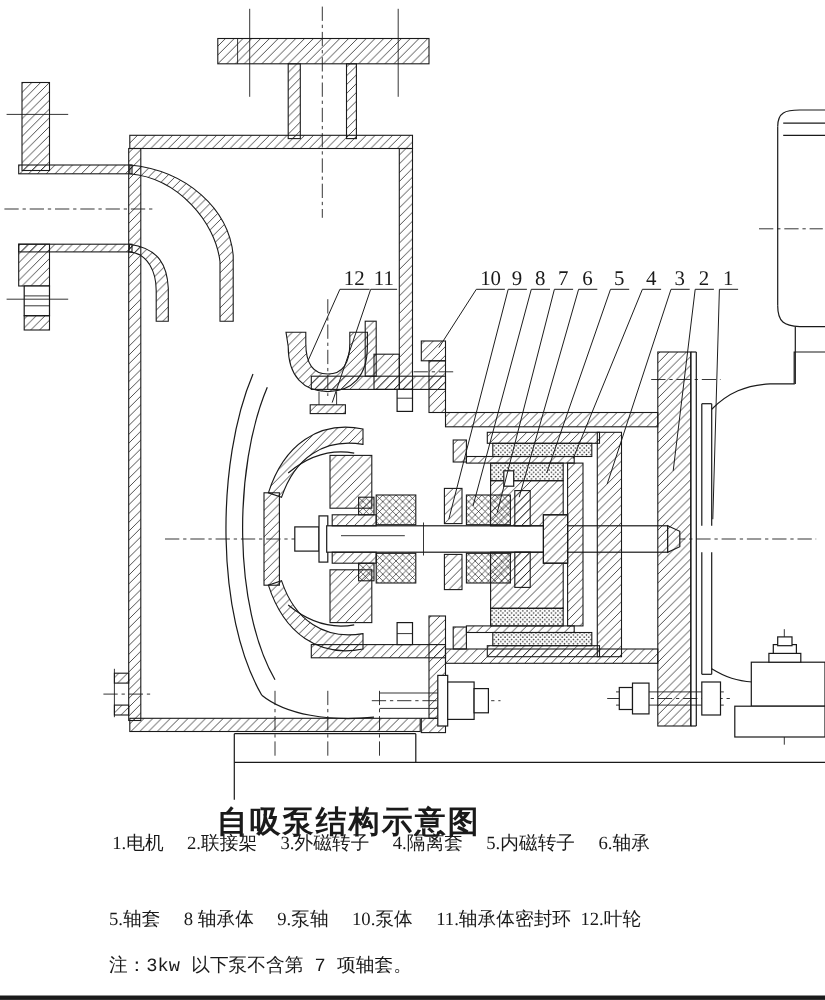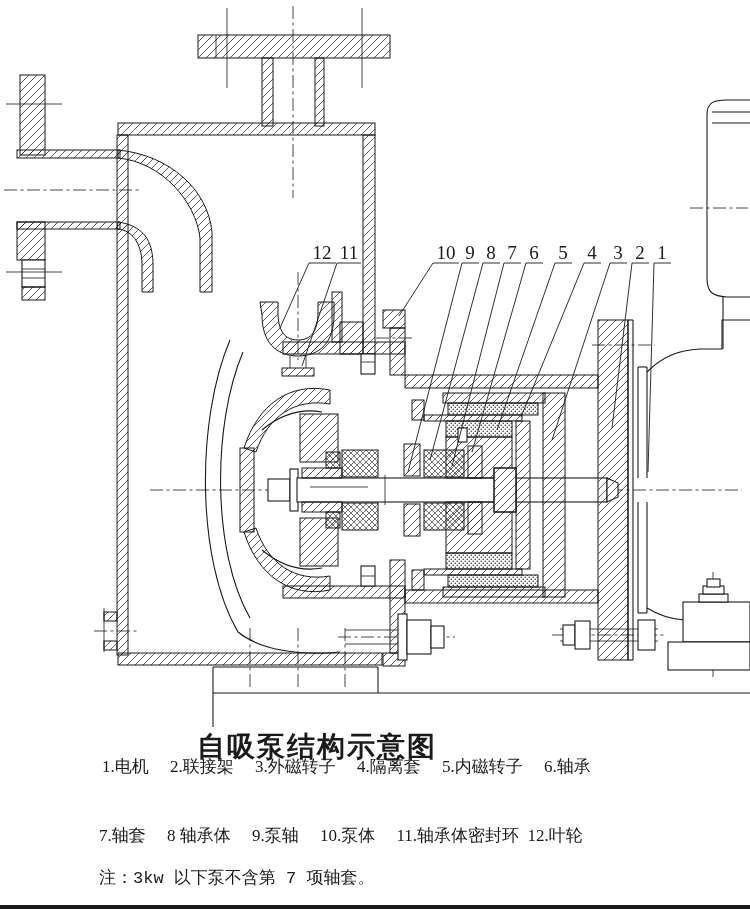--- a/index.html
+++ b/index.html
@@ -274,15 +274,15 @@
     <g>
       <text class="num" x="662" y="259">1</text>
       <line class="ld" x1="654" y1="263" x2="671" y2="263"></line>
       <line class="ld" x1="654" y1="263" x2="648" y2="472"></line>
     </g>
   </g>
 </svg>
 
 <div id="title" class="caption">自吸泵结构示意图</div>
 <div id="legend1" class="caption">1.电机　 2.联接架　 3.外磁转子　 4.隔离套　 5.内磁转子　 6.轴承</div>
-<div id="legend2" class="caption">7.轴套　 8 轴承体　 9.泵轴　 10.泵体　 11.轴承体密封环  12.叶轮</div>
+<div id="legend2" class="caption">5.轴套　 8 轴承体　 9.泵轴　 10.泵体　 11.轴承体密封环  12.叶轮</div>
 <div id="note" class="caption">注：3kw 以下泵不含第 7 项轴套。</div>
 <div id="bottom-bar"></div>
 
 </body></html>

